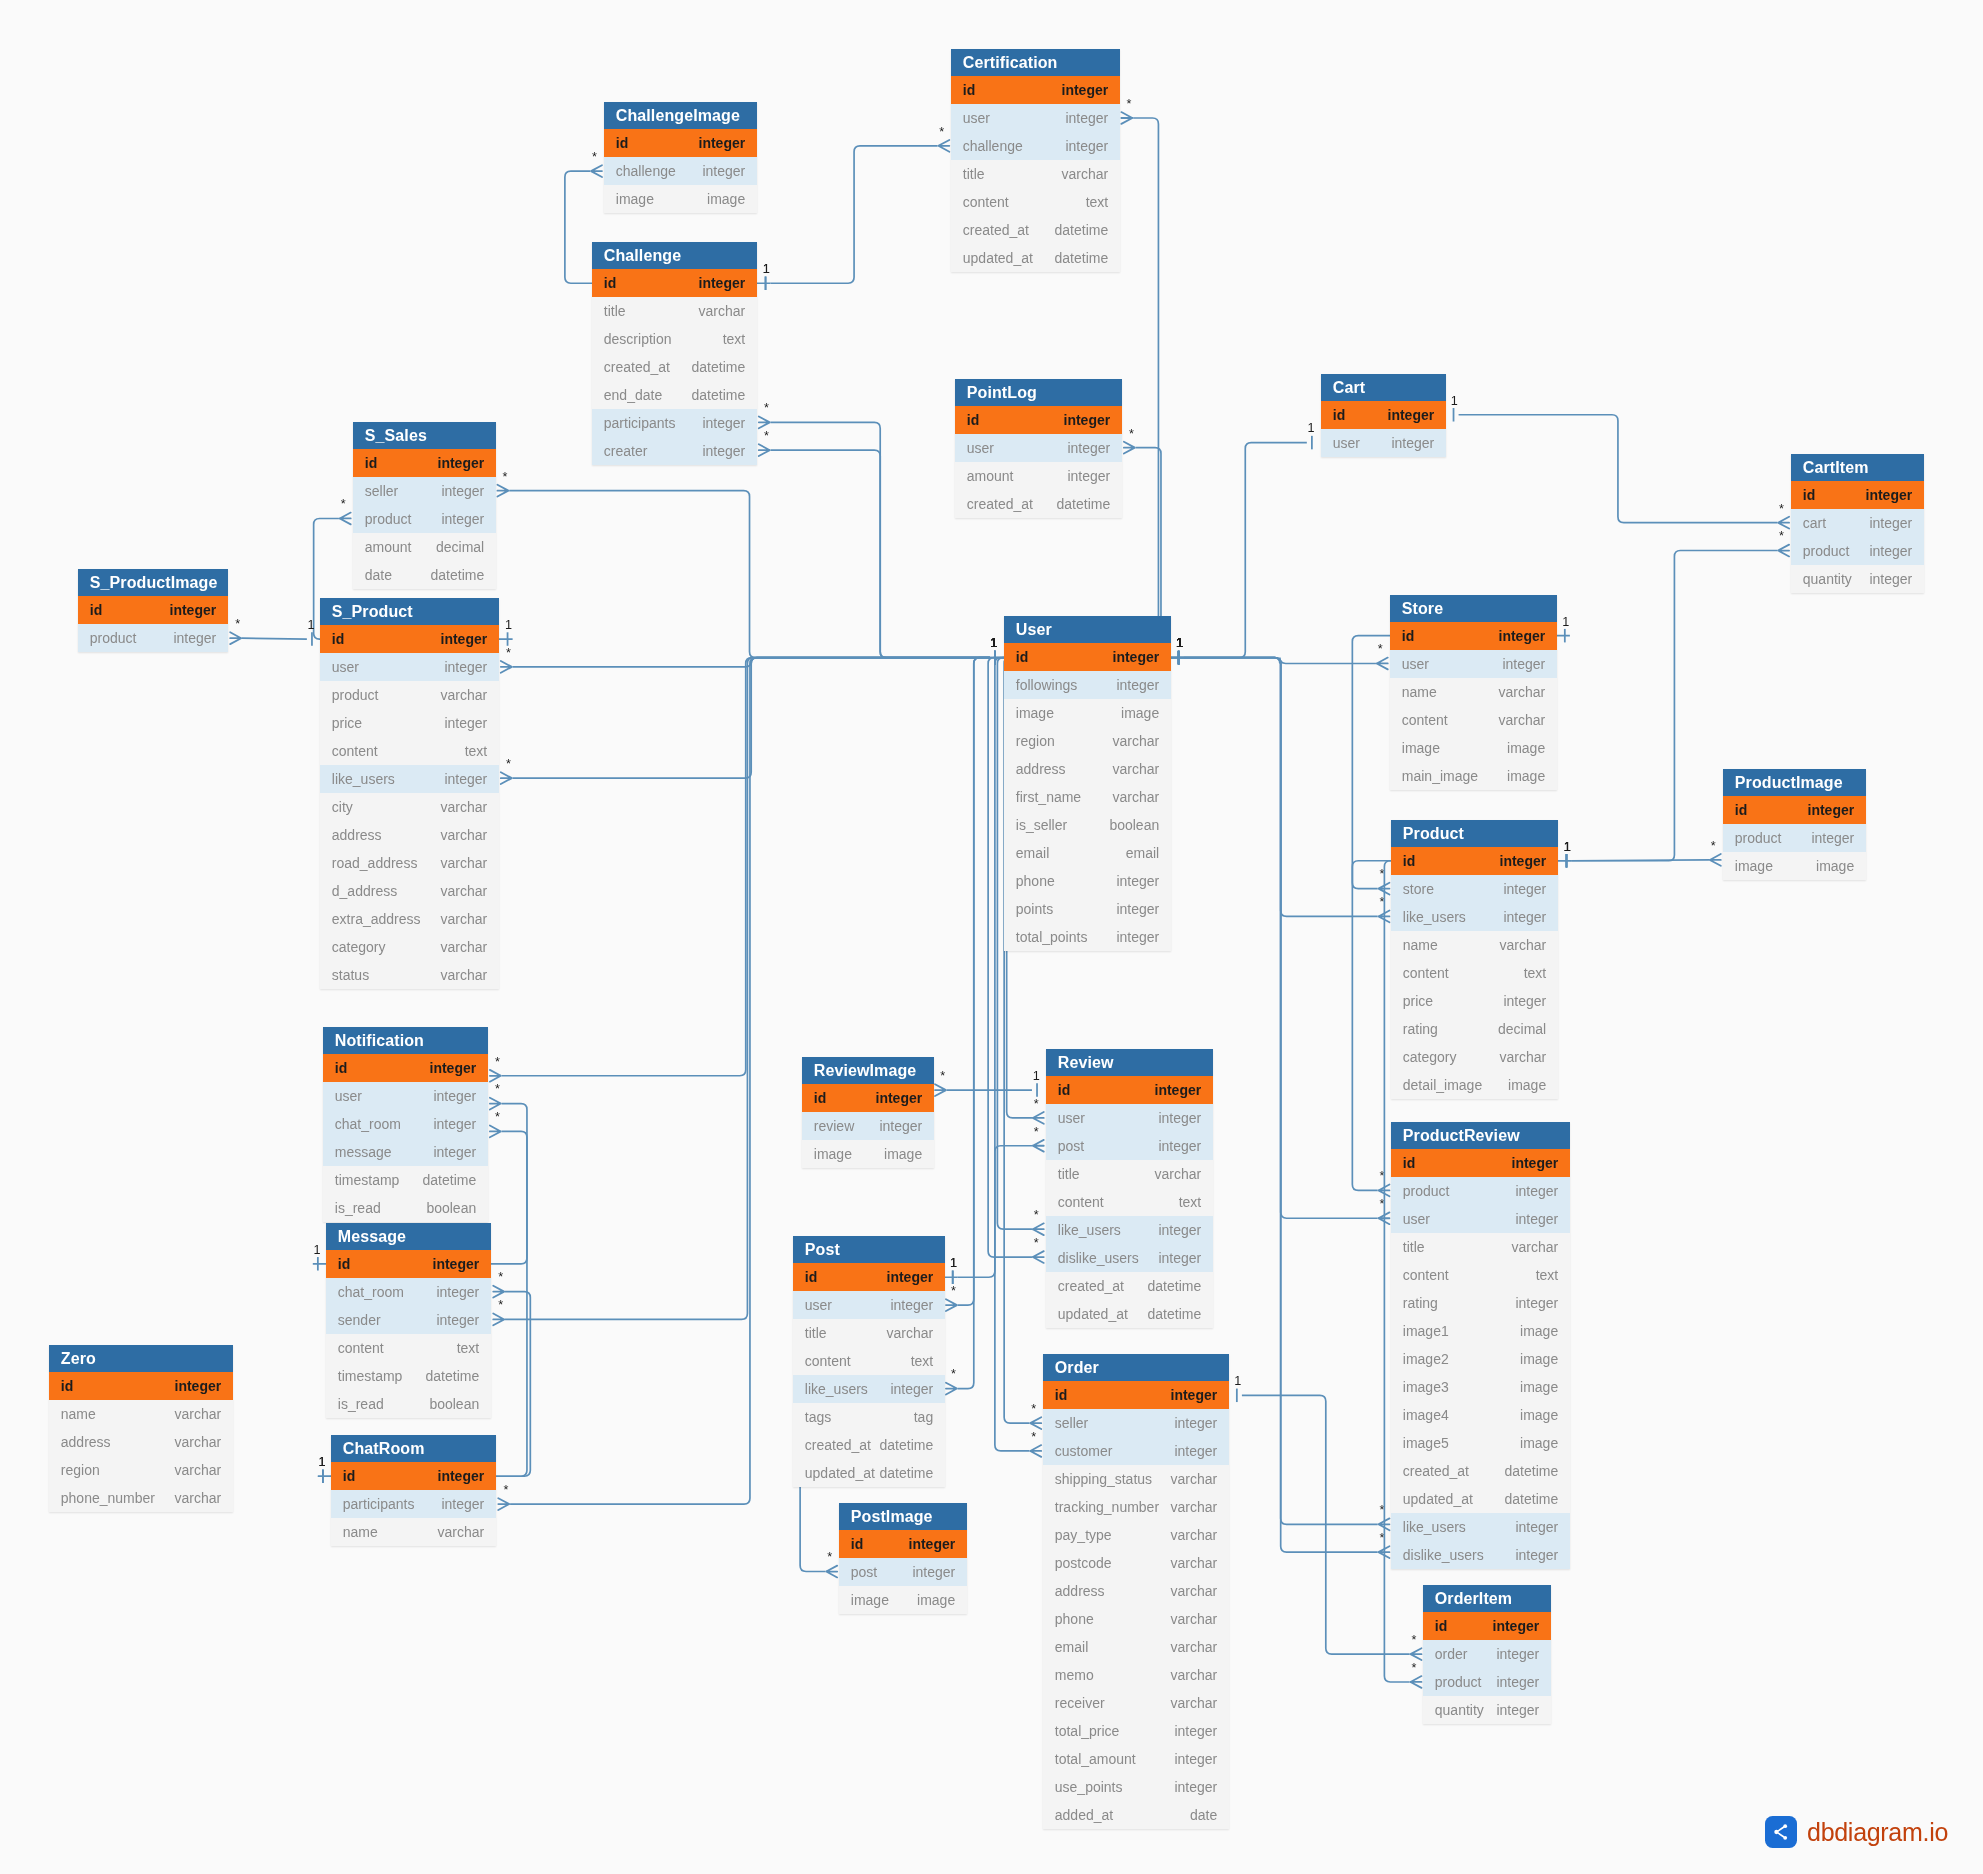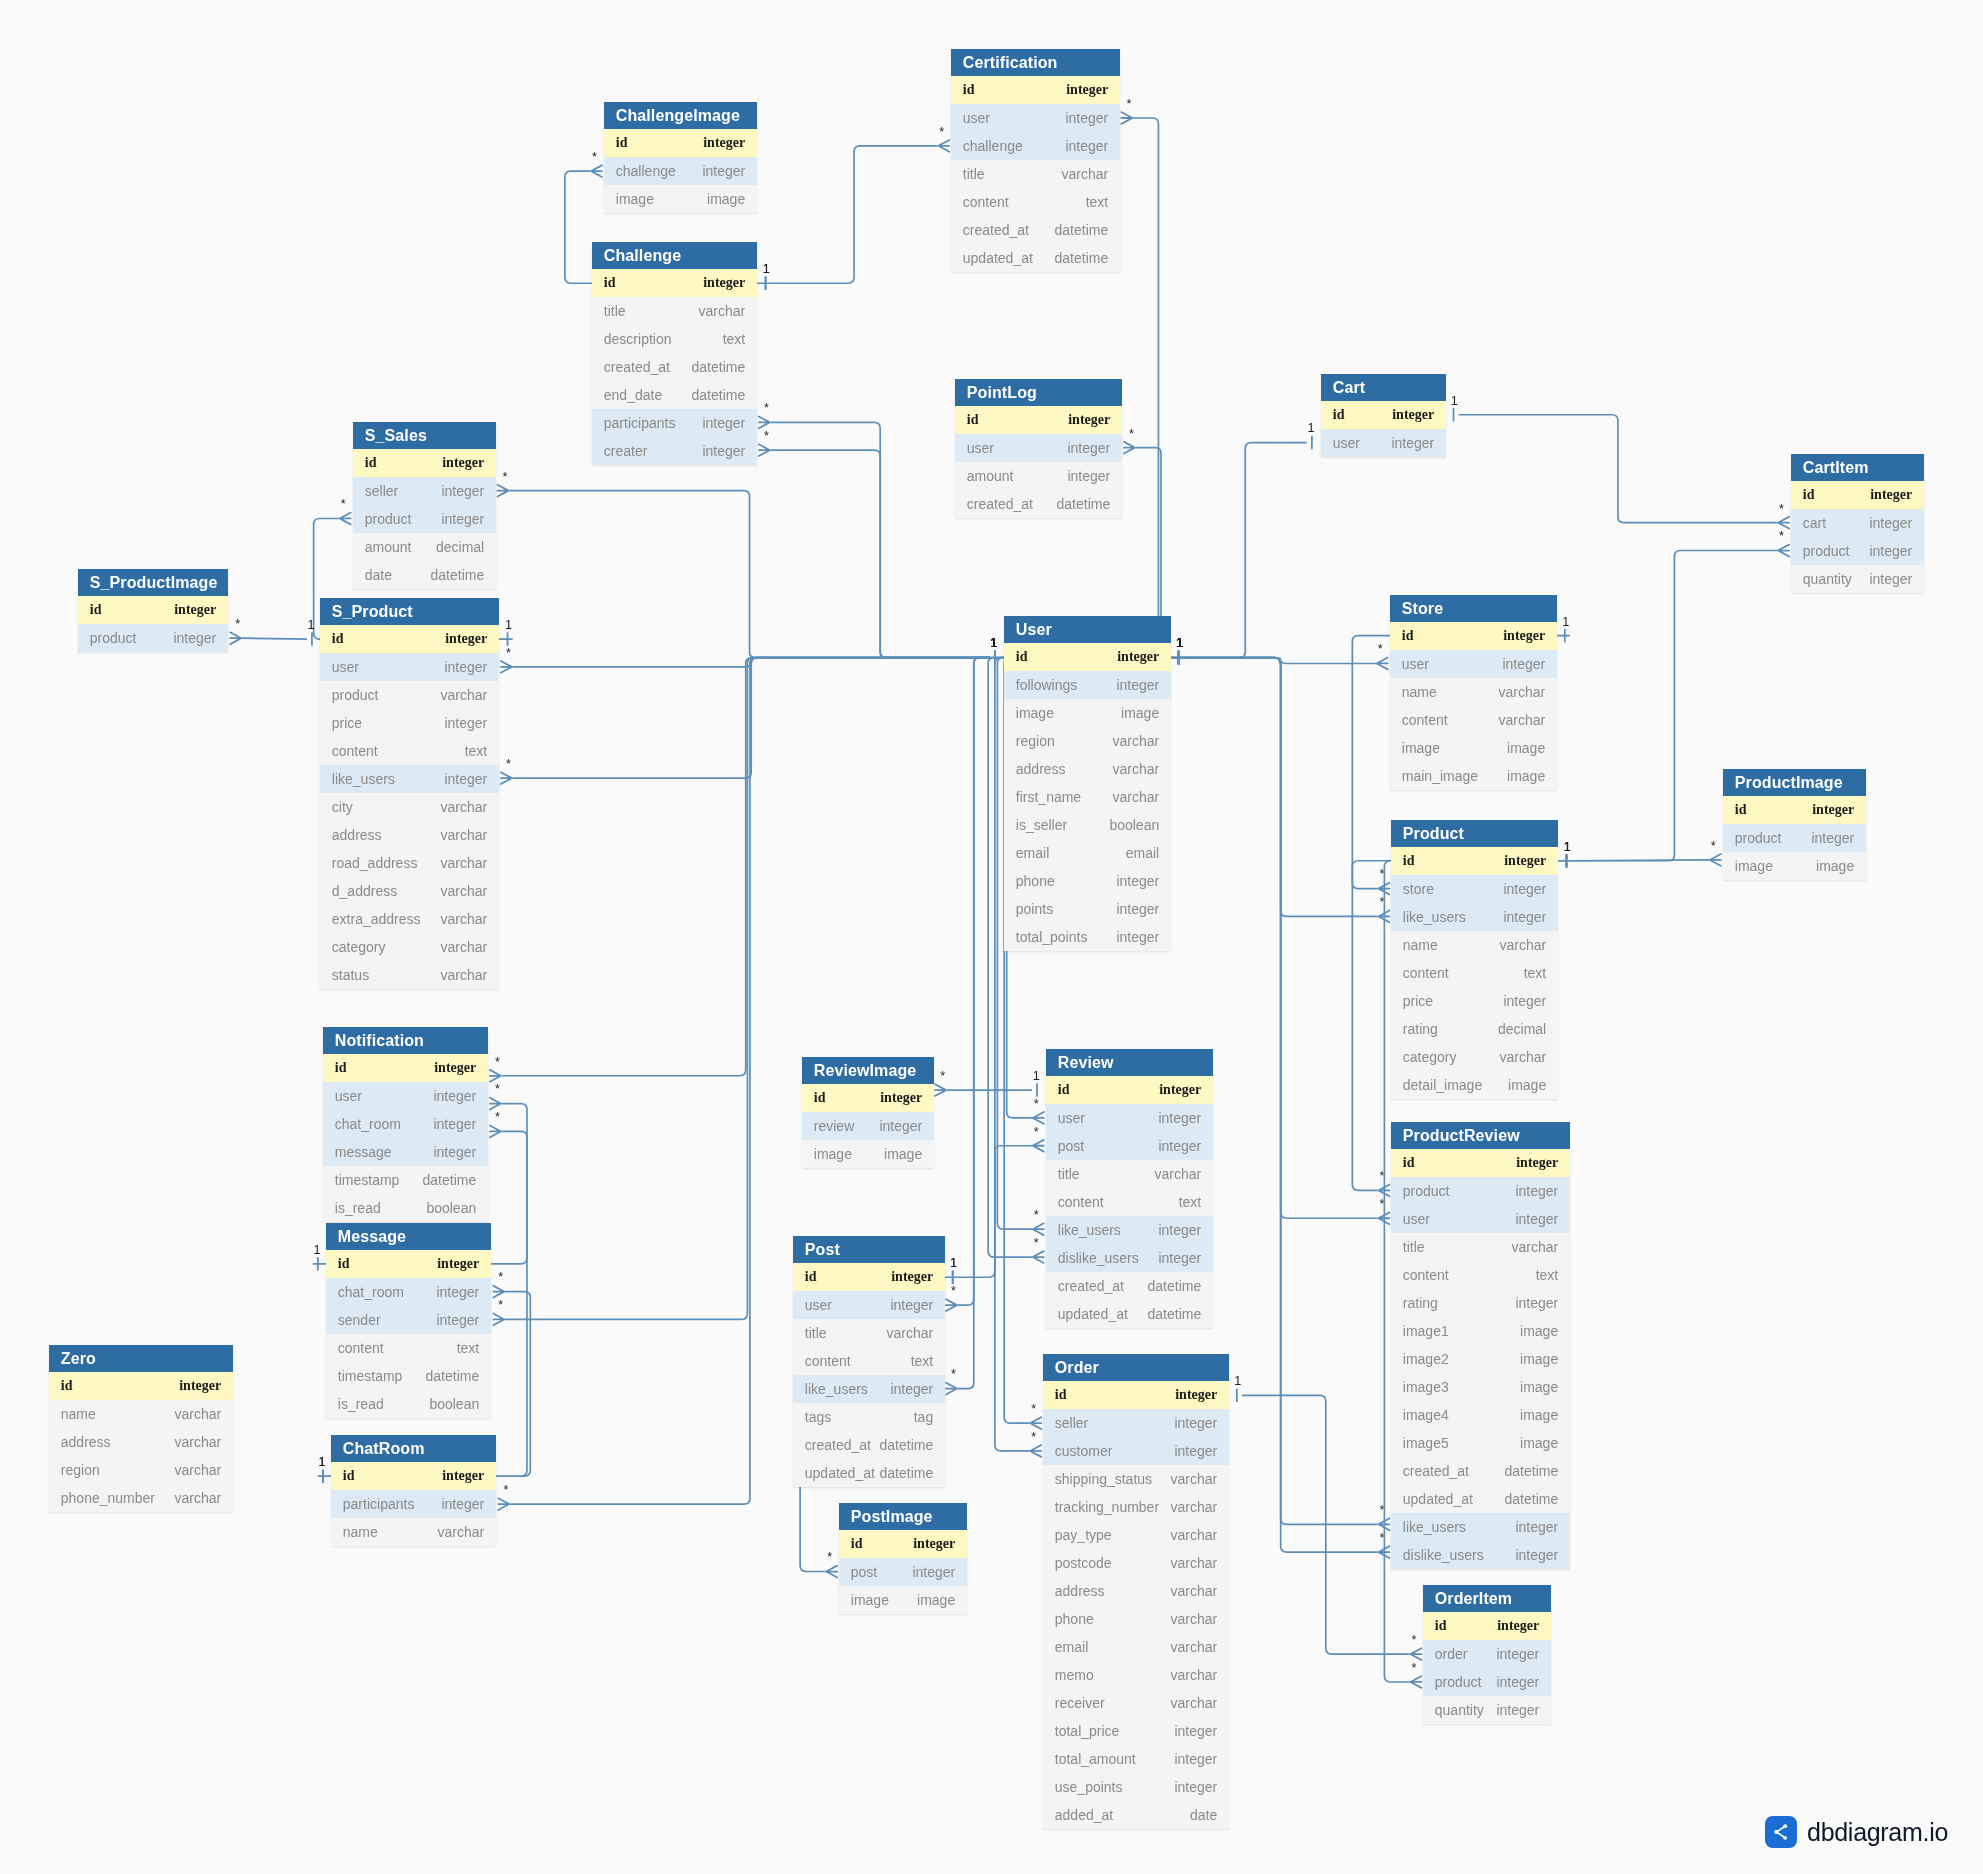--- a/index.html
+++ b/index.html
@@ -32,35 +32,35 @@
   .t-row{
     height:28px;
     line-height:28px;
     display:flex;
     justify-content:space-between;
     padding:0 11.8px;
     background:#f4f4f4;
     color:#8a8a8a;
     white-space:nowrap;
   }
-  .t-row.pk{background:#fef9c3;color:#1c1c1c;font-weight:bold;font-family:Liberation Serif, serif;}
+  .t-row.pk{background:#f97316;color:#1c1c1c;font-weight:bold;}
   .t-row.fk{background:#dbeaf4;}
   .t-row .fname{text-align:left;}
   .t-row .ftype{text-align:right;}
   #logo{
     position:absolute;
     right:35px;bottom:27px;
     display:flex;align-items:center;gap:10px;
   }
   #logo .mark{
     width:32px;height:32px;border-radius:7.6px;background:#1a6dd4;
     display:flex;align-items:center;justify-content:center;
   }
   #logo .wordmark{
-    color:#0f172a;font-size:25px;letter-spacing:-0.3px;
+    color:#c2410c;font-size:25px;letter-spacing:-0.3px;
   }
 </style>
 </head>
 <body>
 
 <div id="canvas">
   <svg id="edges" viewBox="0 0 2352 2223" width="1983" height="1875">
       <path d="M 700 202.5
           L 677 202.5
           Q 670 202.5 670 209.5

